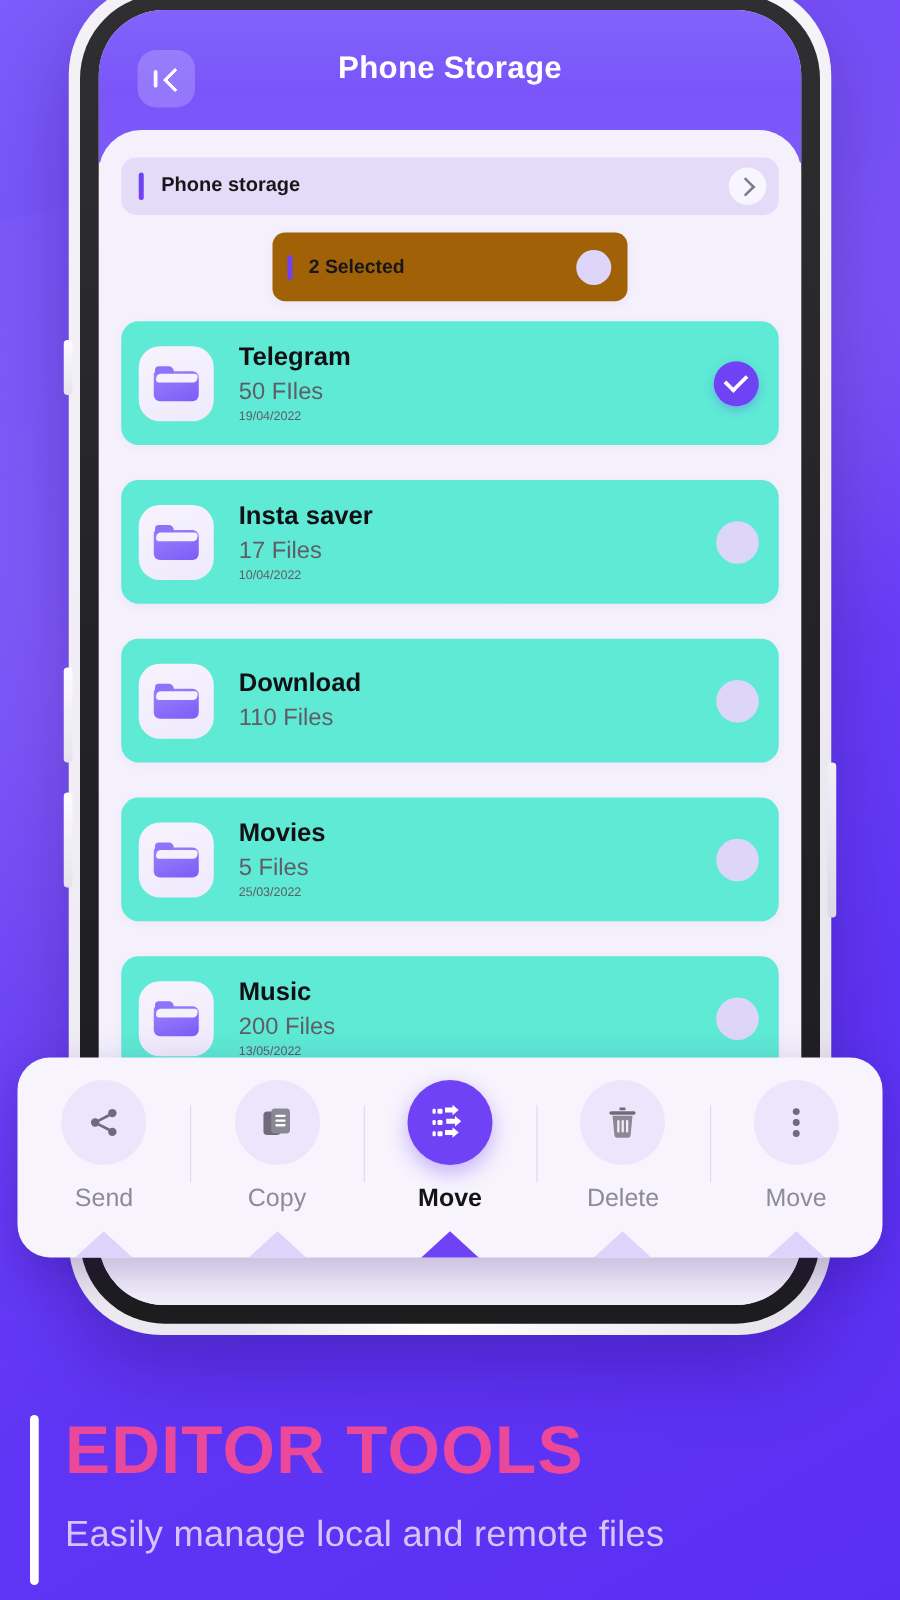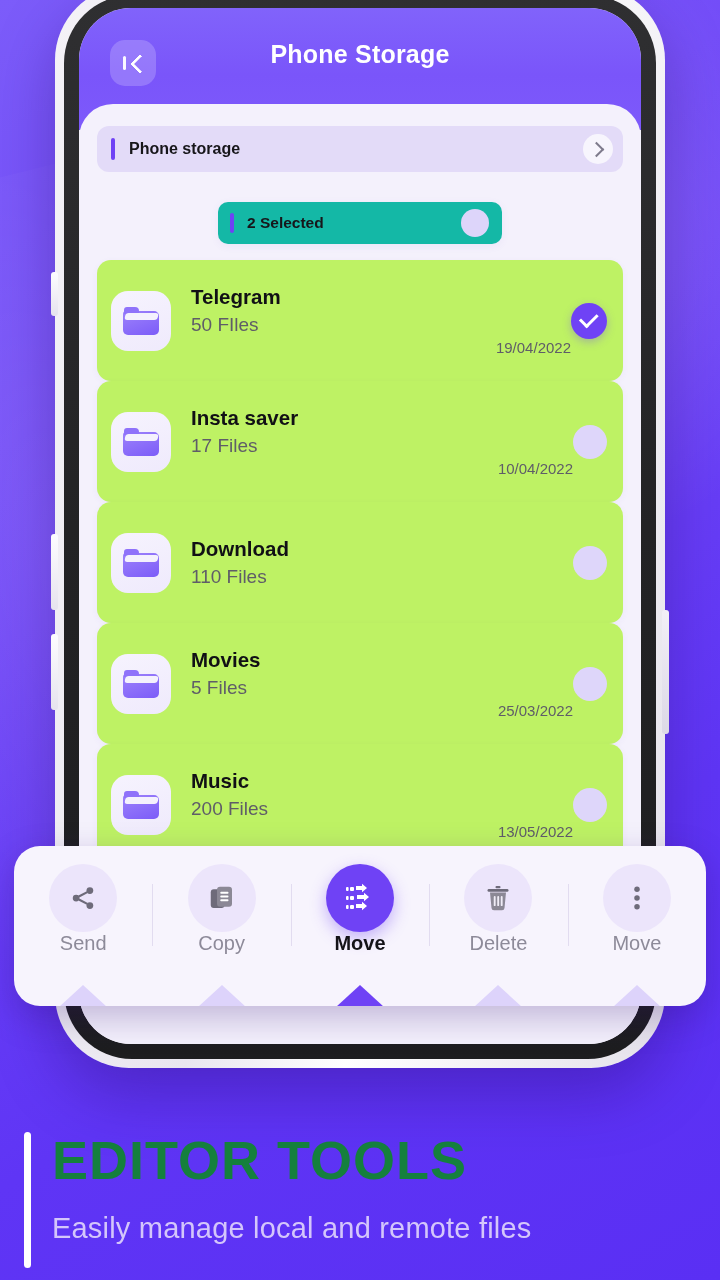--- a/index.html
+++ b/index.html
@@ -95,37 +95,37 @@
   .crumb-chev {
     width:30px; height:30px; border-radius:50%; background:#f7f5fd;
     display:flex; align-items:center; justify-content:center; cursor:pointer;
   }
   .crumb-chev::before {
     content:""; width:9px; height:9px; border-right:2.6px solid #7e7b8c; border-top:2.6px solid #7e7b8c;
     transform:rotate(45deg); margin-left:-3px;
   }
 
   .selected-card {
-    margin:30px auto 0 auto; width:284px; height:42px;
-    background:#14b8a6; border-radius:10px;
+    margin:14px auto 0 auto; width:284px; height:55px;
+    background:#a16207; border-radius:10px;
     display:flex; align-items:center;
     box-shadow:0 2px 8px rgba(110,80,200,.07);
   }
   .selected-card .accent-bar { height:20px; margin-left:12px; margin-right:13px; }
   .selected-text { font-size:15.5px; font-weight:700; color:#17161a; flex:1; }
   .selected-dot {
     width:28px; height:28px; border-radius:50%;
     background:#ddd5fa; margin-right:13px; cursor:pointer;
   }
 
   
   .file-list { margin-top:16px; }
   .file-row {
-    height:121px; background:#bef264; border-radius:14px;
-    margin-bottom:0; display:flex; align-items:center; padding:0 16px 0 14px;
+    height:99px; background:#5eead4; border-radius:14px;
+    margin-bottom:28px; display:flex; align-items:center; padding:0 16px 0 14px;
     box-shadow:0 2px 7px rgba(110,80,200,.055);
     cursor:pointer;
   }
   .folder-tile {
     width:60px; height:60px; border-radius:17px;
     background:linear-gradient(160deg,#f6f3fe,#efeafc);
     display:flex; align-items:center; justify-content:center; flex:none;
   }
   .folder-ico { position:relative; width:36px; height:28px; }
   .folder-back {
@@ -137,21 +137,21 @@
     position:absolute; left:1px; top:0; width:15px; height:7px;
     background:#8f72fa; border-radius:3px 4px 0 0;
   }
   .folder-front {
     position:absolute; left:2px; top:6px; width:33px; height:7px;
     background:#f4f1fd; border-radius:3px; transform:skewX(-12deg);
   }
   .file-meta { flex:1; margin-left:20px; }
   .file-name { font-size:20.5px; font-weight:700; color:#111015; line-height:1.2; }
   .file-count { font-size:19px; color:#5f5d68; margin-top:5px; }
-  .file-date { font-size:15px; color:#5f5d68; margin-top:3px;text-align:right; }
+  .file-date { font-size:10px; color:#5f5d68; margin-top:3px; }
   .check-off {
     width:34px; height:34px; border-radius:50%; background:#ded6fa; flex:none;
   }
   .check-on {
     width:36px; height:36px; border-radius:50%; background:#6f42f5; flex:none;
     display:flex; align-items:center; justify-content:center;
     box-shadow:0 3px 8px rgba(111,66,245,.34);
   }
   .check-on::before {
     content:""; width:14px; height:8px;
@@ -179,42 +179,42 @@
   .act-circle {
     width:68px; height:68px; border-radius:50%;
     background:#ece5fb;
     display:flex; align-items:center; justify-content:center;
   }
   .act-circle.active {
     background:#6f42f5;
     box-shadow:0 6px 16px rgba(111,66,245,.38);
   }
   .act-label {
-    font-size:20px; color:#8d8a99; font-weight:400;
+    margin-top:16px; font-size:20px; color:#8d8a99; font-weight:400;
   }
   .act-label.active { color:#141318; font-weight:700; }
   .act-pointer {
     position:absolute; bottom:-1px; left:50%; transform:translateX(-50%);
     width:0; height:0; border-left:24px solid transparent; border-right:24px solid transparent;
     border-bottom:22px solid #ddd3fb;
   }
   .act-pointer.active { border-bottom-color:#6f42f5; }
 
   
   .ico { display:block; }
 
   
   .promo { position:absolute; left:0; right:0; top:1124px; height:156px; }
   .promo-bar {
     position:absolute; left:24px; top:8px; width:7px; height:136px;
     background:#ffffff; border-radius:4px;
   }
   .promo-title {
     position:absolute; left:52px; top:8px;
-    color:#15803d; font-size:54px; font-weight:700; letter-spacing:1px;
+    color:#ec4899; font-size:54px; font-weight:700; letter-spacing:1px;
     line-height:1.05;
     text-align:center;
   }
   .promo-sub {
     position:absolute; left:52px; top:88px;
     color:#d4c6fb; font-size:29px; font-weight:400; letter-spacing:.2px;
   }
 </style>
 </head>
 <body>

